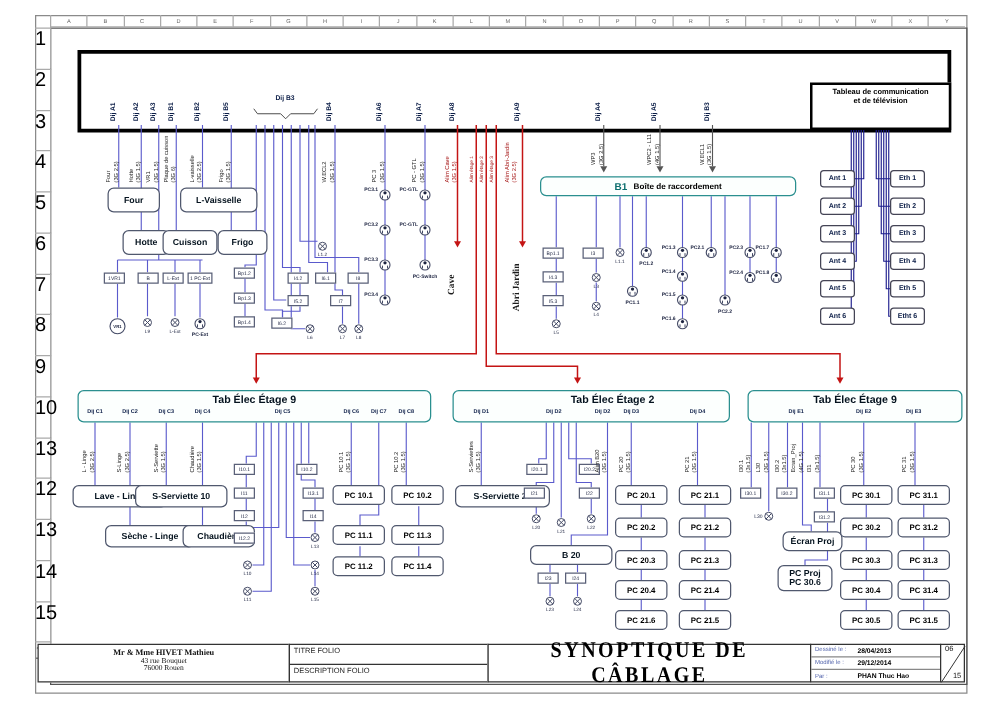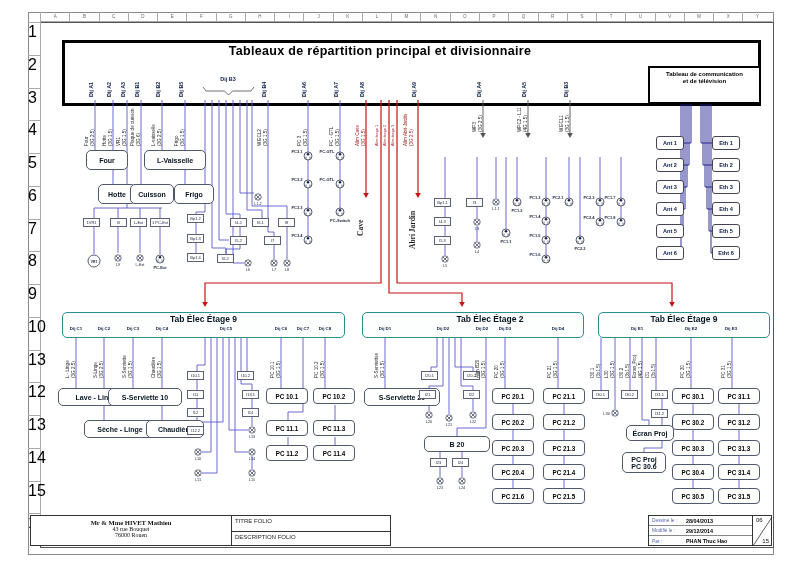--- a/index.html
+++ b/index.html
@@ -95,29 +95,32 @@
       <div class="cell" style="width: 12px; height: 32.75px;">10</div>
       <div class="cell" style="width: 12px; height: 32.75px;">13</div>
       <div class="cell" style="width: 12px; height: 32.75px;">12</div>
       <div class="cell" style="width: 12px; height: 32.75px;">13</div>
       <div class="cell" style="width: 12px; height: 32.75px;">14</div>
       <div class="cell" style="width: 12px; height: 32.75px;">15</div>
       <div class="cell" style="width: 12px; height: 32.75px;">16</div>
     </div>
 
   <div class="abs panel-main" style="left:62px;top:40px;width:693px;height:60px;"></div>
-  <div class="abs title-main z4" style="left:130px;top:44px;width:500px;">Tableaux de répartition principal et divisionnaire</div>
 
   <div class="abs panel-comm" style="left:648px;top:66px;width:109px;height:34px;">
     <div class="comm-title">
       <div>Tableau de communication</div>
       <div>et de télévision</div>
     </div>
   </div>
 
+  <div class="abs teal b1-head z3" style="left:432px;top:141px;width:205px;height:16px;">
+    <span class="b1-code">B1</span>
+    <span class="b1-lbl">Boîte de raccordement</span>
+  </div>
 
   <svg id="wires" width="800" height="565">
       <polyline fill="none" stroke="#333" stroke-width="0.7" points="203,87 206,91 224.5,91 228.5,95"></polyline>
       <polyline fill="none" stroke="#333" stroke-width="0.7" points="228.5,95 232.5,91 251,91 254,87"></polyline>
       <polyline fill="none" stroke="#333" stroke-width="0.7" points="664,88 667,92 699,92 703,96"></polyline>
       <polyline fill="none" stroke="#333" stroke-width="0.7" points="703,96 707,92 739,92 742,88"></polyline>
       <polyline fill="none" stroke="#5a5acc" stroke-width="0.9" points="95,100 95,150"></polyline>
       <polyline fill="none" stroke="#5a5acc" stroke-width="0.9" points="113,100 113,184"></polyline>
       <polyline fill="none" stroke="#5a5acc" stroke-width="0.9" points="127,100 127,208"></polyline>
       <polyline fill="none" stroke="#5a5acc" stroke-width="0.9" points="141,100 141,184"></polyline>
@@ -711,20 +714,23 @@
     <div class="owner">
       <div class="l1">Mr &amp; Mme HIVET Mathieu</div>
       <div class="l2">43 rue Bouquet</div>
       <div class="l2">76000 Rouen</div>
     </div>
   </div>
   <div class="tb" style="left:231px;top:515px;width:160px;height:31px;">
     <div class="folio" style="height:13px;border-bottom:1px solid #333;">TITRE FOLIO</div>
     <div class="folio">DESCRIPTION FOLIO</div>
   </div>
+  <div class="tb" style="left:390px;top:515px;width:259px;height:31px;display:flex;align-items:center;justify-content:center;">
+    <div class="doctitle">SYNOPTIQUE  DE  CÂBLAGE</div>
+  </div>
   <div class="tb" style="left:648px;top:515px;width:105px;height:31px;">
     <div class="meta-row" style="height:10px;border-bottom:0.5px solid #888;">
       <span class="meta-k">Dessiné le :</span>
       <span class="meta-v">28/04/2013</span>
     </div>
     <div class="meta-row" style="height:10px;border-bottom:0.5px solid #888;">
       <span class="meta-k">Modifié le :</span>
       <span class="meta-v">29/12/2014</span>
     </div>
     <div class="meta-row" style="height:10px;">

